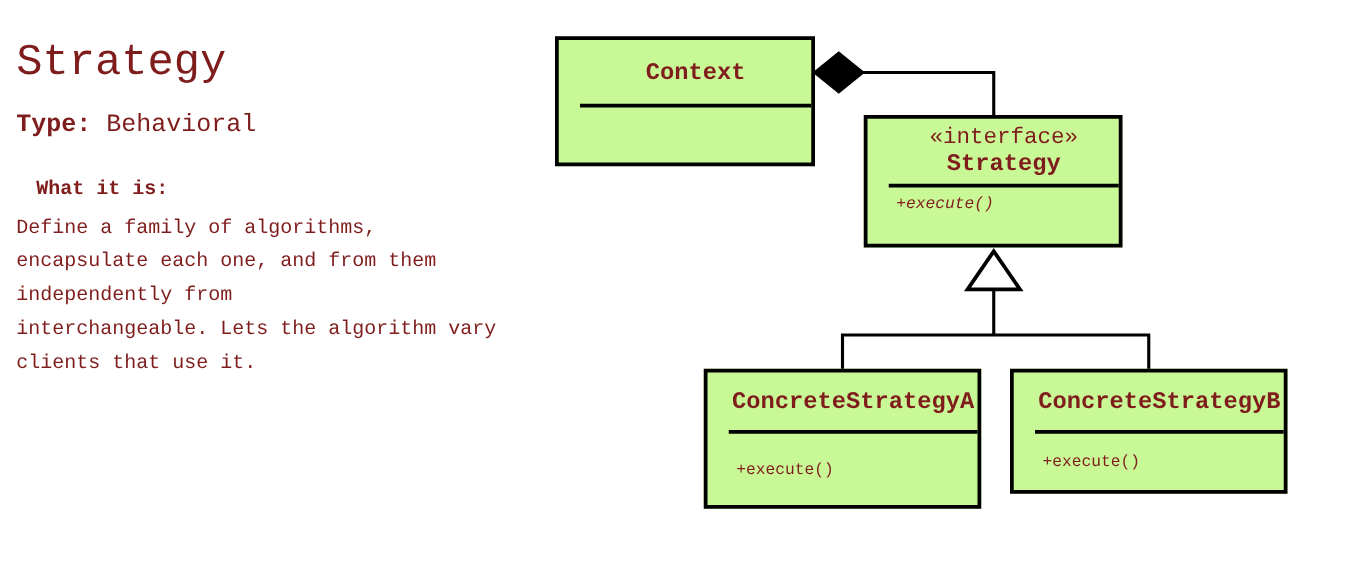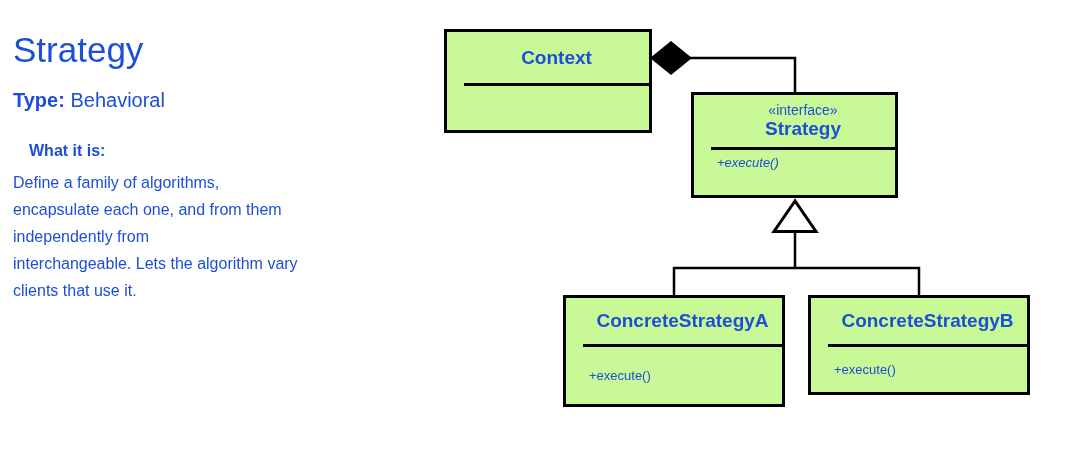--- a/index.html
+++ b/index.html
@@ -6,22 +6,22 @@
     --uml-fill: #c9f996;
     --uml-border: #000000;
   }
   * { box-sizing: border-box; margin: 0; padding: 0; }
   html, body { background: #ffffff; }
   .canvas {
     position: relative;
     width: 1080px;
     height: 450px;
     background: #ffffff;
-    font-family: Liberation Sans, sans-serif;
-    color: #1d4ed8;
+    font-family: Liberation Mono, monospace;
+    color: #7f1d1d;
     overflow: hidden;
   }
 
   
   .left-panel { position: absolute; left: 13px; top: 0; width: 430px; }
   .page-title {
     position: absolute; left: 0; top: 30px;
     font-size: 35px; font-weight: 400; letter-spacing: 0px;
     white-space: nowrap;
   }
@@ -48,21 +48,21 @@
     flex-direction: column;
     padding-left: 17px;
   }
   .compartment { width: 100%; }
   .name-compartment {
     border-bottom: 3px solid var(--uml-border);
     display: flex; flex-direction: column;
     align-items: center; justify-content: center;
   }
   .uml-name { font-weight: 700; font-size: 19px; }
-  .uml-stereotype { font-weight: 400; font-size: 14px; }
+  .uml-stereotype { font-weight: 400; font-size: 18px; }
   .method-compartment {
     flex: 1;
     font-size: 13px;
     padding-left: 6px;
     display: flex; align-items: center;
   }
   .method-compartment.top-aligned { align-items: flex-start; padding-top: 5px; }
   .italic { font-style: italic; }
 
   #context-box  { left: 444px; top: 29px;  width: 208px; height: 104px; }

